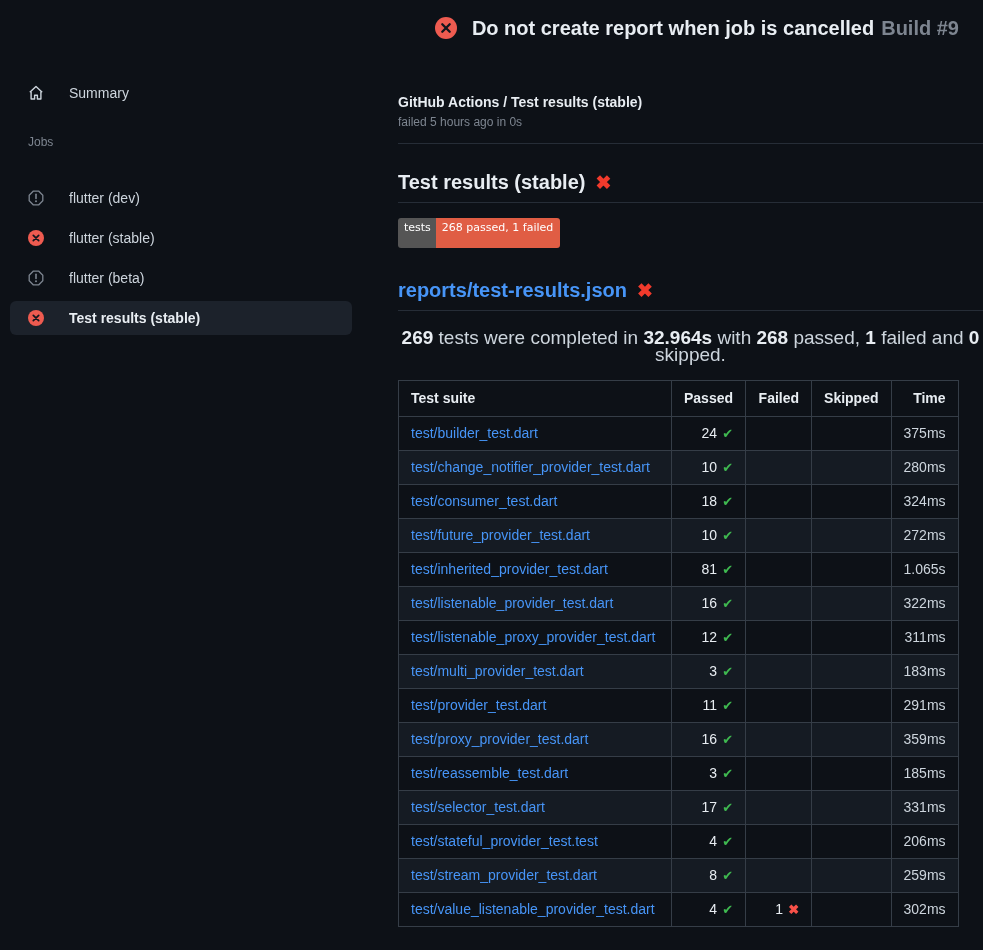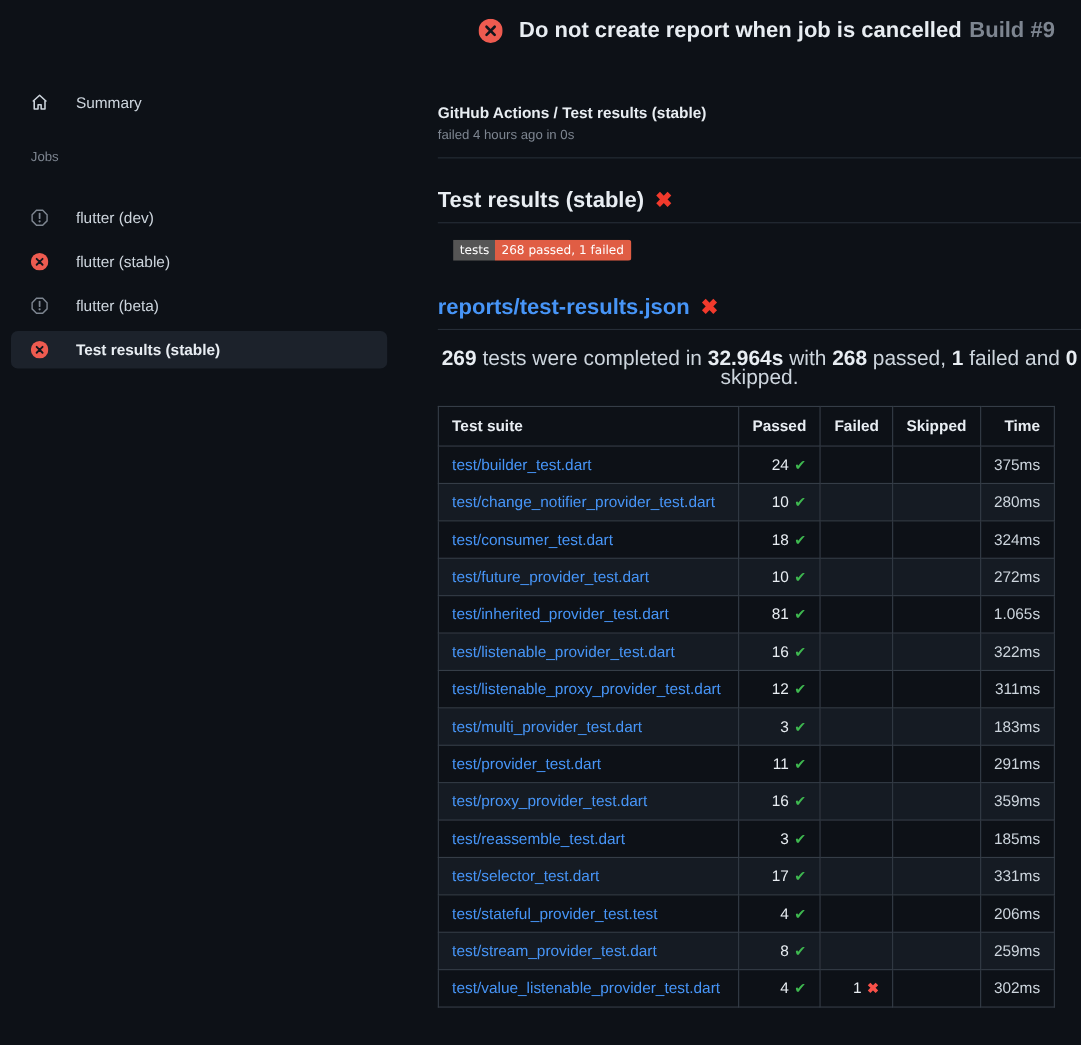--- a/index.html
+++ b/index.html
@@ -47,21 +47,21 @@
   .status-line{font-size:12px;color:var(--muted);margin-top:4px;line-height:14px;}
   .rule{border:none;border-top:1px solid var(--rule);margin:14px 0 0;}
   h2.section{display:flex;align-items:center;gap:10px;font-size:20px;font-weight:700;color:var(--text-bright);
     margin:26px 0 0;padding-bottom:8px;border-bottom:1px solid var(--rule);line-height:24px;}
   h2.section.report-head{margin-top:30px;}
   h2.section .link-title{color:var(--link);}
   .xmark{color:var(--red-glyph);font-weight:900;font-size:19px;line-height:1;}
   
   .badge{display:inline-flex;margin-top:15px;border-radius:3px;overflow:hidden;
     font-family:"DejaVu Sans",sans-serif;font-size:11px;line-height:11px;color:#fff;}
-  .badge .lbl{background:var(--badge-gray);padding:4px 5px 4px 6px;margin-left:14px;}
+  .badge .lbl{background:var(--badge-gray);padding:4px 5px 15px 6px;}
   .badge .val{background:var(--badge-red);padding:4px 7px 4px 6px;}
   
   .summary-line{margin:18px 0 0;font-size:19px;line-height:17px;color:var(--text);text-align:center;}
   .summary-line b{color:var(--text-bright);font-weight:700;}
   
   table.results{border-collapse:collapse;margin-top:17px;font-size:14px;table-layout:fixed;}
   table.results th,table.results td{border:1px solid var(--border);line-height:17px;overflow:hidden;white-space:nowrap;}
   table.results th{font-weight:700;color:var(--text-bright);padding:9px 12px;text-align:right;}
   table.results th.suite-h{text-align:left;}
   table.results td{padding:8px 12px;}
@@ -135,21 +135,21 @@
               <path d="M5.3 5.3l5.4 5.4M10.7 5.3l-5.4 5.4" stroke="#11161d" stroke-width="1.7" stroke-linecap="round"></path>
             </svg>
           </span>
           <span>Test results (stable)</span>
         </div>
       </nav>
   </aside>
 
   <main class="main">
     <div class="breadcrumb">GitHub Actions / Test results (stable)</div>
-    <div class="status-line">failed 4 hours ago in 0s</div>
+    <div class="status-line">failed 5 hours ago in 0s</div>
     <hr class="rule">
 
     <h2 class="section">
       <span>Test results (stable)</span>
       <span class="xmark">✖</span>
     </h2>
 
     <div class="badge">
       <span class="lbl">tests</span>
       <span class="val">268 passed, 1 failed</span>

